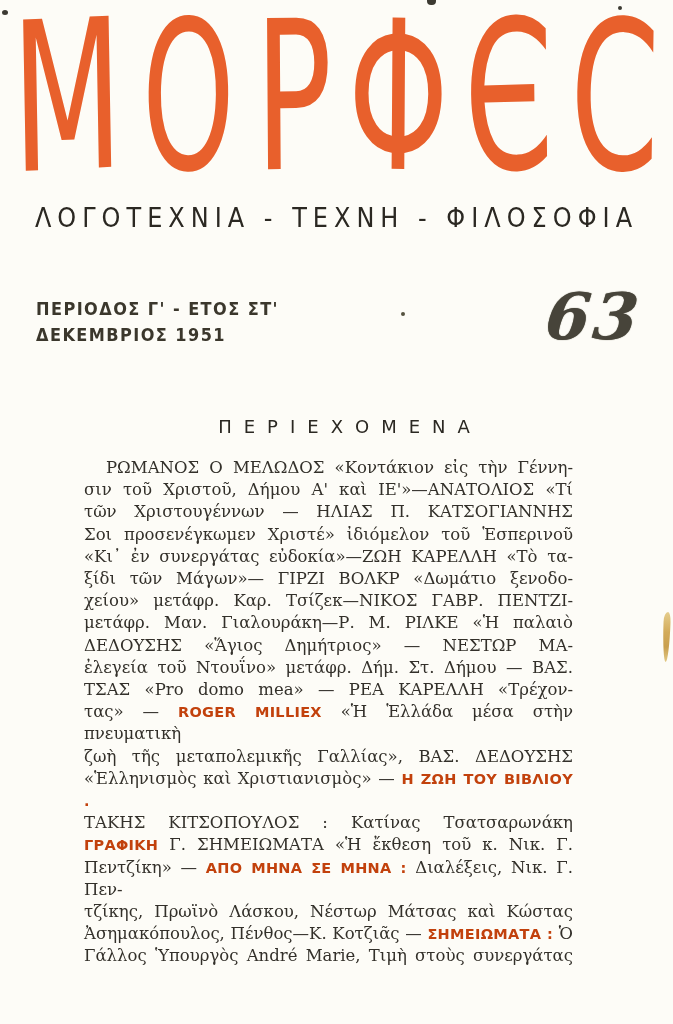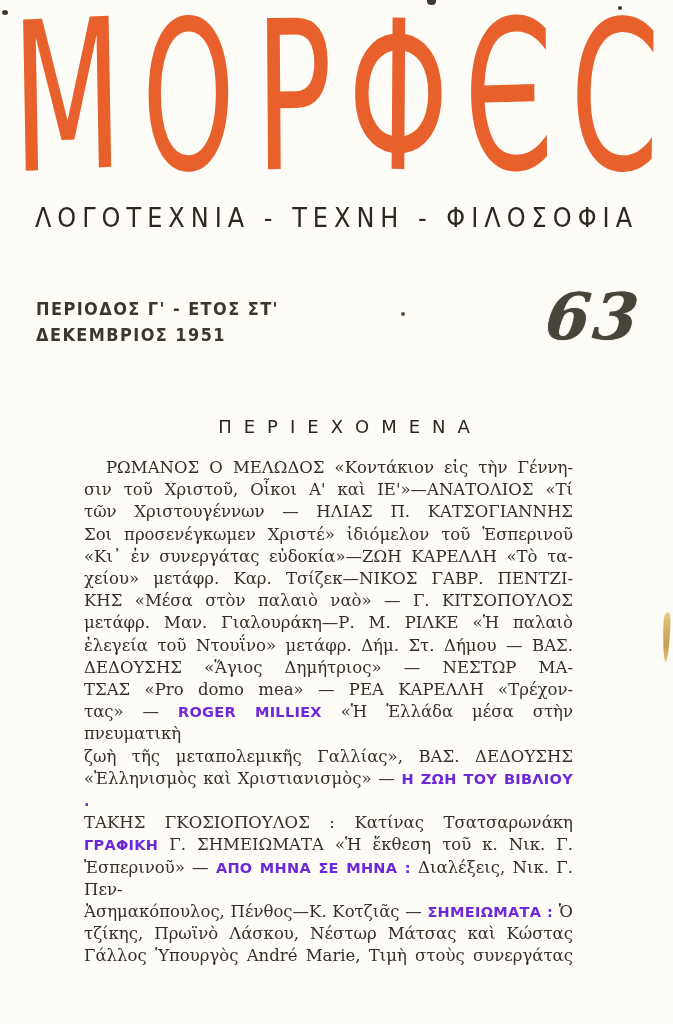--- a/index.html
+++ b/index.html
@@ -78,21 +78,21 @@
     text-align-last:justify;
     color:#33302a;
   }
   .toc-line.indent{text-indent:22px;}
   .seg-n{}
   .seg-b{
     font-family:"DejaVu Sans", sans-serif;
     font-weight:700;
     font-size:14.5px;
     letter-spacing:.3px;
-    color:#6d28d9;
+    color:#c2410c;
   }
   
   .speck{position:absolute;background:#3c3a32;border-radius:50%;}
   .speck.s1{left:2px;top:10px;width:6px;height:5px;}
   .speck.s2{left:427px;top:0;width:9px;height:5px;border-radius:0 0 4px 4px;}
   .speck.s3{left:618px;top:6px;width:4px;height:4px;}
   .speck.s4{left:401px;top:312px;width:4px;height:4px;background:#55523f;}
   .gold-mark{
     position:absolute;left:663px;top:612px;width:7px;height:50px;
     background:linear-gradient(180deg,#e5cd8d,#d3ab5a 40%,#c99f4e 70%,#e2c986);
@@ -117,38 +117,38 @@
 <div class="issue-left">
   <div>ΠΕΡΙΟΔΟΣ Γ' - ΕΤΟΣ ΣΤ'</div>
   <div>ΔΕΚΕΜΒΡΙΟΣ 1951</div>
 </div>
 <div class="issue-number">63</div>
 
 <div class="toc-heading">ΠΕΡΙΕΧΟΜΕΝΑ</div>
 
 <div class="toc">
   <div class="toc-line indent"><span class="seg-n">ΡΩΜΑΝΟΣ Ο ΜΕΛΩΔΟΣ «Κοντάκιον εἰς τὴν Γέννη-</span></div>
-  <div class="toc-line"><span class="seg-n">σιν τοῦ Χριστοῦ, Οἶκοι Α' καὶ ΙΕ'»—ΑΝΑΤΟΛΙΟΣ «Τί</span></div>
+  <div class="toc-line"><span class="seg-n">σιν τοῦ Χριστοῦ, Δήμου Α' καὶ ΙΕ'»—ΑΝΑΤΟΛΙΟΣ «Τί</span></div>
   <div class="toc-line"><span class="seg-n">τῶν Χριστουγέννων — ΗΛΙΑΣ Π. ΚΑΤΣΟΓΙΑΝΝΗΣ</span></div>
   <div class="toc-line"><span class="seg-n">Σοι προσενέγκωμεν Χριστέ» ἰδιόμελον τοῦ Ἑσπερινοῦ</span></div>
   <div class="toc-line"><span class="seg-n">«Κι᾽ ἐν συνεργάτας εὐδοκία»—ΖΩΗ ΚΑΡΕΛΛΗ «Τὸ τα-</span></div>
+  <div class="toc-line"><span class="seg-n">ξίδι τῶν Μάγων»— ΓΙΡΖΙ ΒΟΛΚΡ «Δωμάτιο ξενοδο-</span></div>
   <div class="toc-line"><span class="seg-n">χείου» μετάφρ. Καρ. Τσίζεκ—ΝΙΚΟΣ ΓΑΒΡ. ΠΕΝΤΖΙ-</span></div>
-  <div class="toc-line"><span class="seg-n">ΚΗΣ «Μέσα στὸν παλαιὸ ναὸ» — Γ. ΚΙΤΣΟΠΟΥΛΟΣ</span></div>
   <div class="toc-line"><span class="seg-n">μετάφρ. Μαν. Γιαλουράκη—Ρ. Μ. ΡΙΛΚΕ «Ἡ παλαιὸ</span></div>
+  <div class="toc-line"><span class="seg-n">ΔΕΔΟΥΣΗΣ «Ἅγιος Δημήτριος» — ΝΕΣΤΩΡ ΜΑ-</span></div>
   <div class="toc-line"><span class="seg-n">ἐλεγεία τοῦ Ντουΐνο» μετάφρ. Δήμ. Στ. Δήμου — ΒΑΣ.</span></div>
-  <div class="toc-line"><span class="seg-n">ΔΕΔΟΥΣΗΣ «Ἅγιος Δημήτριος» — ΝΕΣΤΩΡ ΜΑ-</span></div>
   <div class="toc-line"><span class="seg-n">ΤΣΑΣ «Pro domo mea» — ΡΕΑ ΚΑΡΕΛΛΗ «Τρέχον-</span></div>
   <div class="toc-line"><span class="seg-n">τας» — </span><span class="seg-b">ROGER MILLIEX</span><span class="seg-n"> «Ἡ Ἑλλάδα μέσα στὴν πνευματικὴ</span></div>
   <div class="toc-line"><span class="seg-n">ζωὴ τῆς μεταπολεμικῆς Γαλλίας», ΒΑΣ. ΔΕΔΟΥΣΗΣ</span></div>
   <div class="toc-line"><span class="seg-n">«Ἑλληνισμὸς καὶ Χριστιανισμὸς» — </span><span class="seg-b">Η ΖΩΗ ΤΟΥ ΒΙΒΛΙΟΥ .</span></div>
-  <div class="toc-line"><span class="seg-n">ΤΑΚΗΣ ΓΚΟΣΙΟΠΟΥΛΟΣ : Κατίνας Τσατσαρωνάκη</span></div>
+  <div class="toc-line"><span class="seg-n">ΤΑΚΗΣ ΚΙΤΣΟΠΟΥΛΟΣ : Κατίνας Τσατσαρωνάκη</span></div>
   <div class="toc-line"><span class="seg-b">ΓΡΑΦΙΚΗ</span><span class="seg-n"> Γ. ΣΗΜΕΙΩΜΑΤΑ «Ἡ ἔκθεση τοῦ κ. Νικ. Γ.</span></div>
-  <div class="toc-line"><span class="seg-n">Ἑσπερινοῦ» — </span><span class="seg-b">ΑΠΟ ΜΗΝΑ ΣΕ ΜΗΝΑ :</span><span class="seg-n"> Διαλέξεις, Νικ. Γ. Πεν-</span></div>
+  <div class="toc-line"><span class="seg-n">Πεντζίκη» — </span><span class="seg-b">ΑΠΟ ΜΗΝΑ ΣΕ ΜΗΝΑ :</span><span class="seg-n"> Διαλέξεις, Νικ. Γ. Πεν-</span></div>
+  <div class="toc-line"><span class="seg-n">τζίκης, Πρωϊνὸ Λάσκου, Νέστωρ Μάτσας καὶ Κώστας</span></div>
   <div class="toc-line"><span class="seg-n">Ἀσημακόπουλος, Πένθος—Κ. Κοτζιᾶς — </span><span class="seg-b">ΣΗΜΕΙΩΜΑΤΑ :</span><span class="seg-n"> Ὁ</span></div>
-  <div class="toc-line"><span class="seg-n">τζίκης, Πρωϊνὸ Λάσκου, Νέστωρ Μάτσας καὶ Κώστας</span></div>
   <div class="toc-line"><span class="seg-n">Γάλλος Ὑπουργὸς André Marie, Τιμὴ στοὺς συνεργάτας</span></div>
 
 </div>
 
 <div class="speck s1"></div>
 <div class="speck s2"></div>
 <div class="speck s3"></div>
 <div class="speck s4"></div>
 <div class="gold-mark"></div>
 

